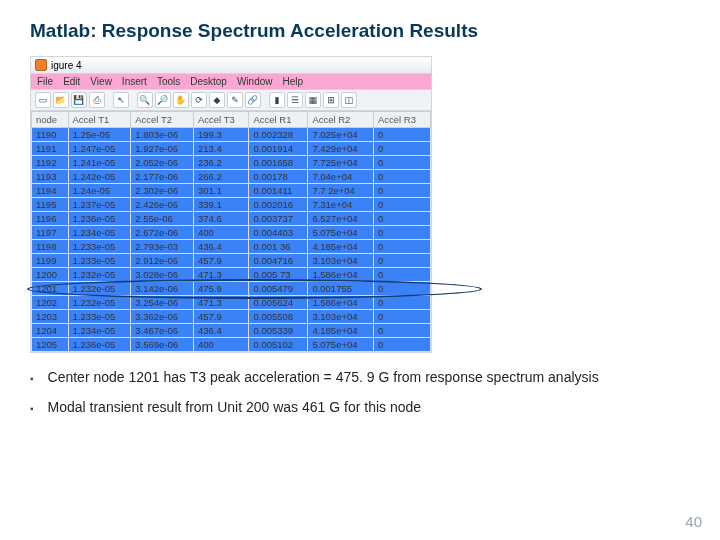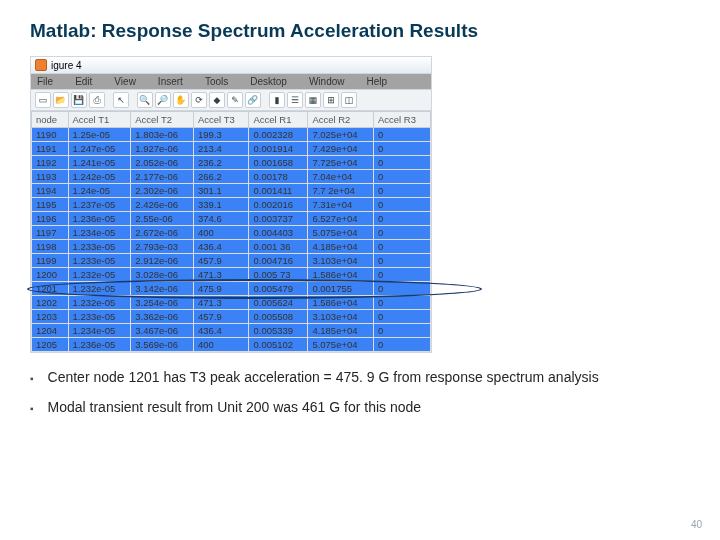--- a/index.html
+++ b/index.html
@@ -33,23 +33,23 @@
     border-bottom: 1px solid #cfd6dd;
   }
   .fig-titlebar .mat-icon {
     width: 12px; height: 12px;
     background: #f08030;
     border: 1px solid #b86020;
     border-radius: 2px;
   }
   .menubar {
     display: flex;
-    gap: 22px;
+    gap: 10px;
     padding: 2px 6px;
-    background: #a3a3a3;
+    background: #f9a8d4;
     border-bottom: 1px solid #cfd6dd;
   }
   .menubar span { color: #333; }
   .toolbar {
     display: flex;
     gap: 2px;
     padding: 2px 4px;
     background: #f0f3f6;
     border-bottom: 1px solid #cfd6dd;
     align-items: center;
@@ -105,21 +105,21 @@
     content: "▪";
     color: #4a4a4a;
     font-size: 10px;
     margin-right: 14px;
     line-height: 20px;
   }
   .pagenum {
     position: absolute;
     right: 18px;
     bottom: 10px;
-    font-size: 10px;
+    font-size: 15px;
     color: #9aa4ad;
   }
 </style>
 </head>
 <body>
 
 <div class="slide">
   <div class="title">Matlab: Response Spectrum Acceleration Results</div>
 
   <div class="figwin" style="position:relative;">

